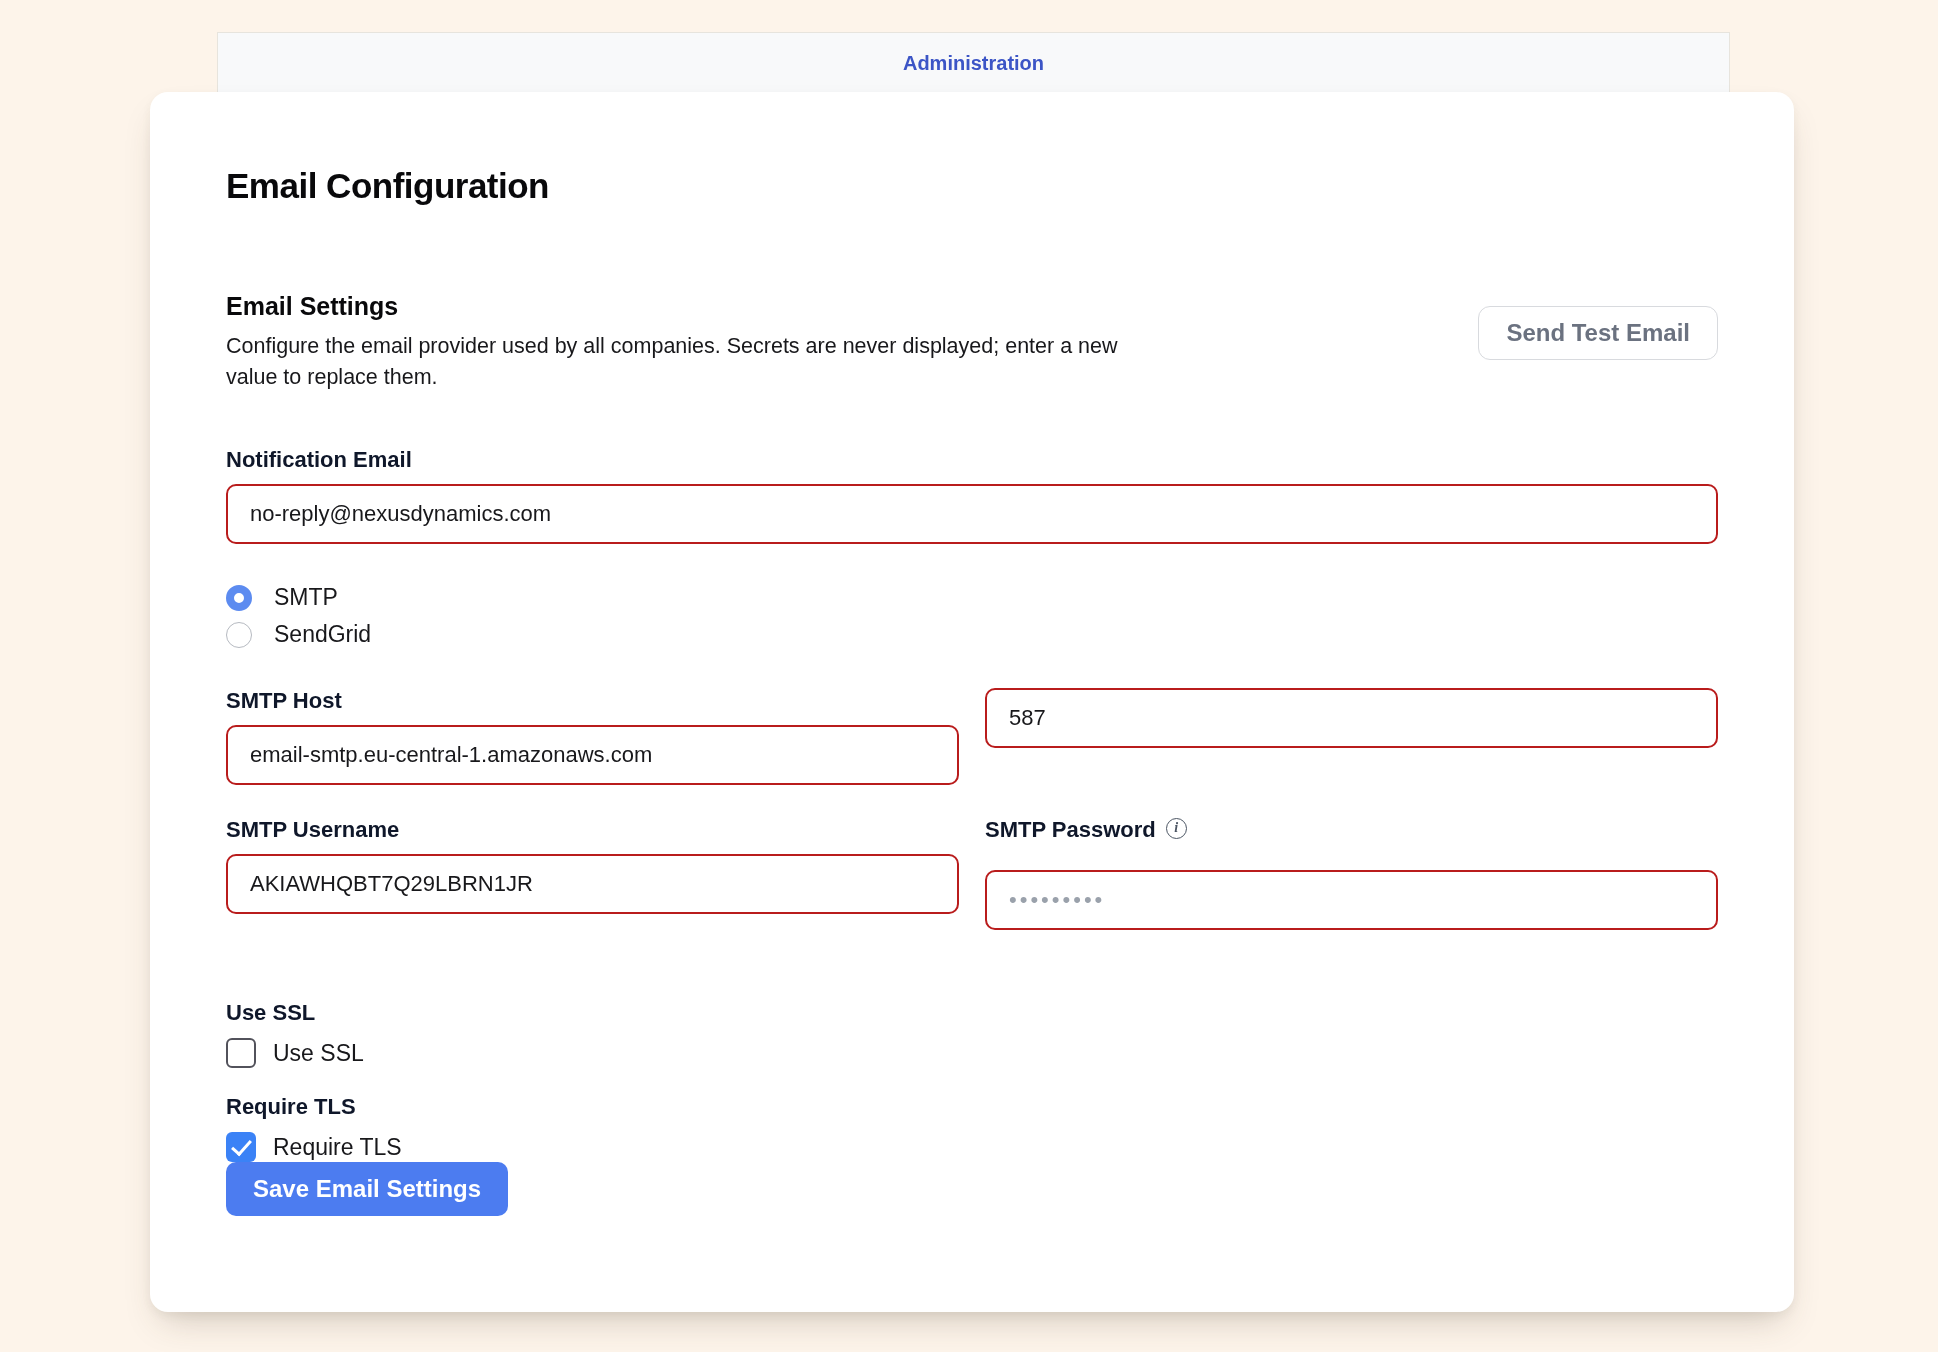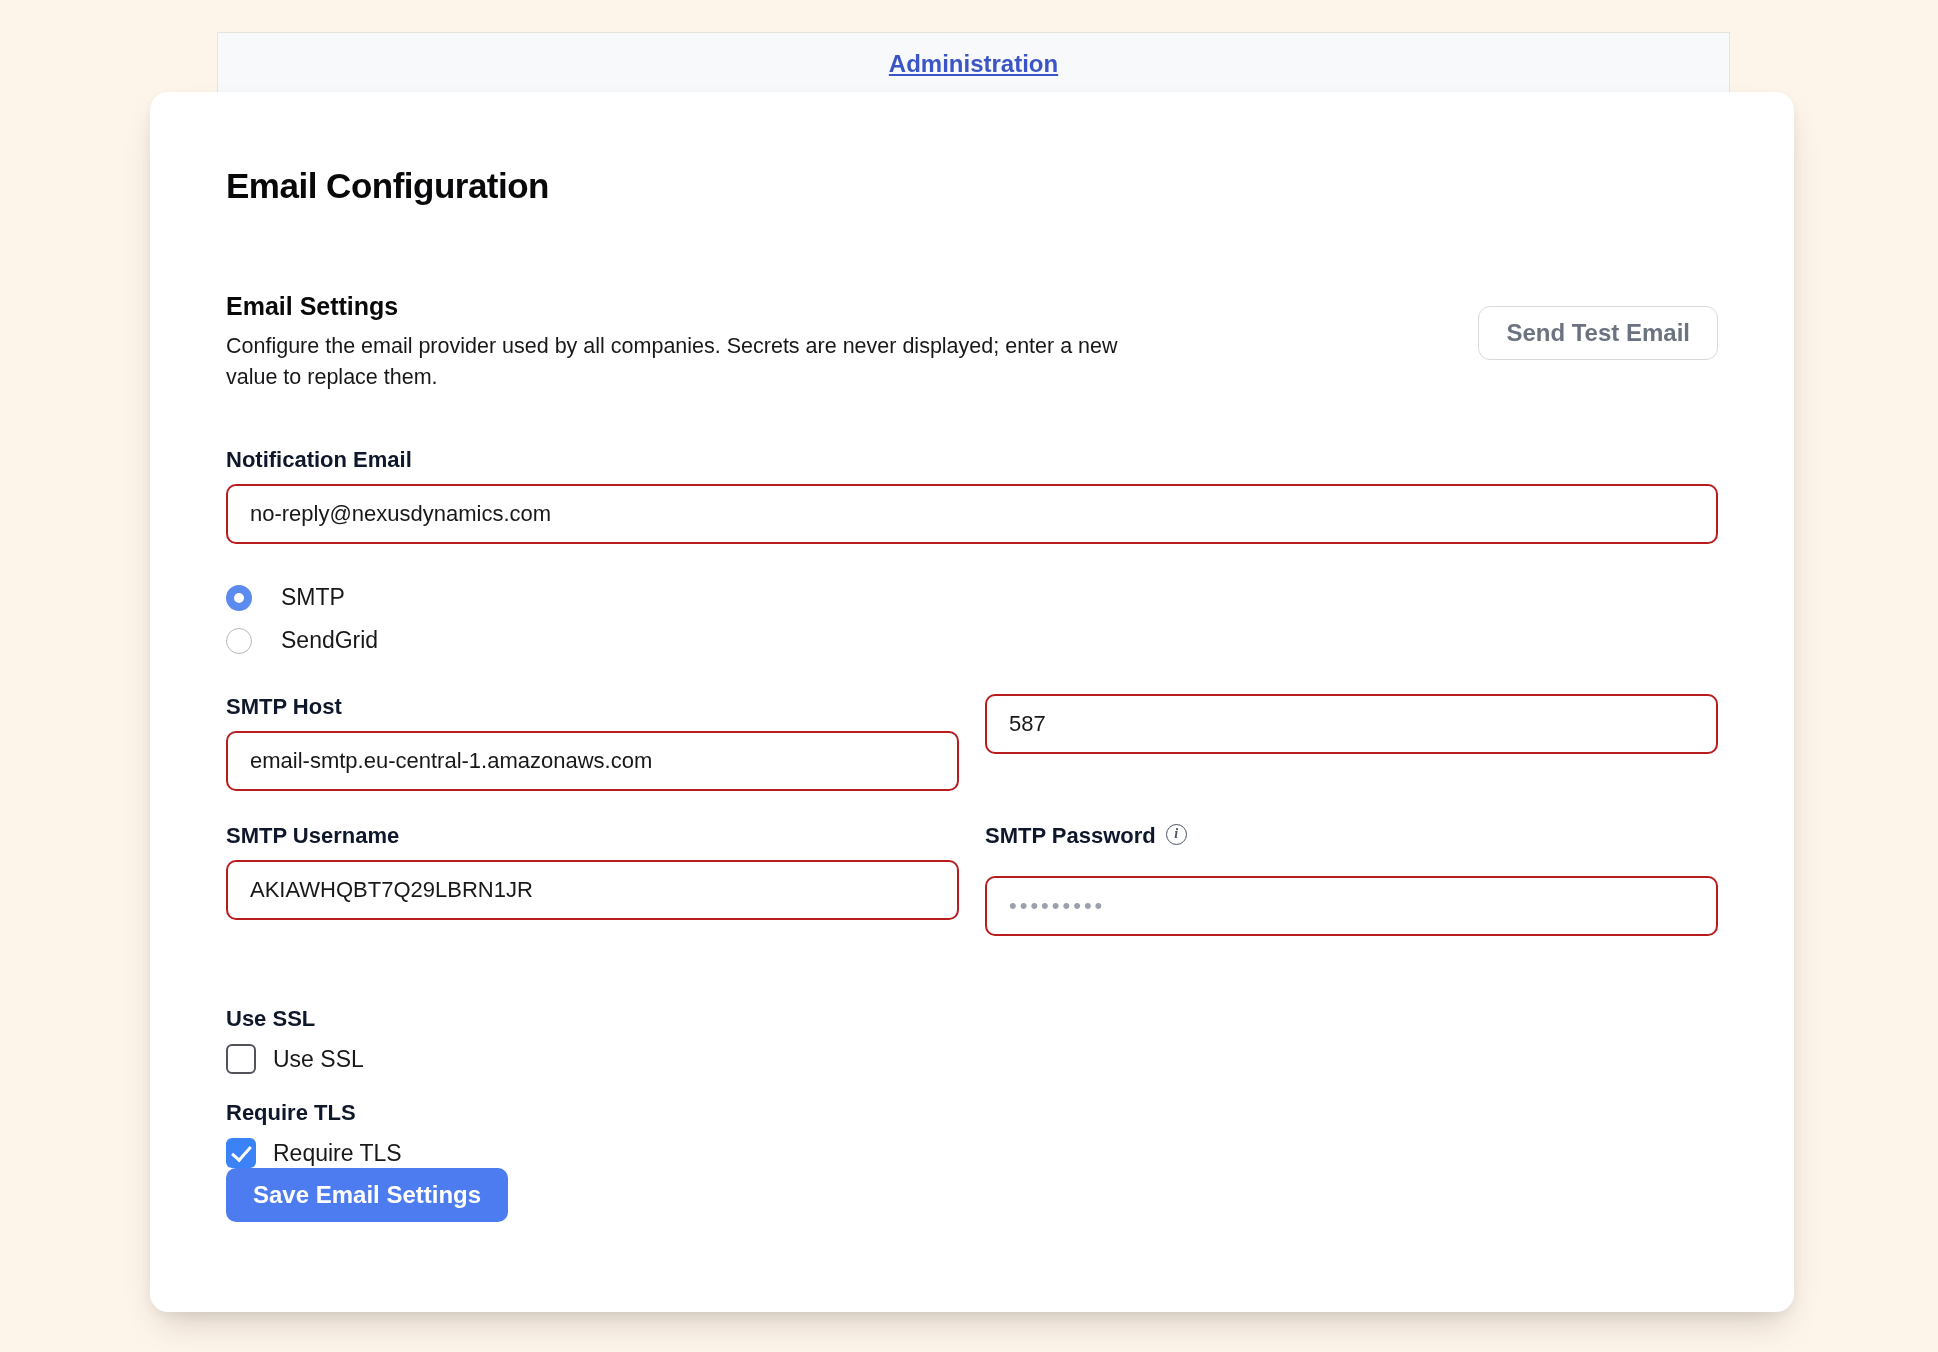--- a/index.html
+++ b/index.html
@@ -19,23 +19,22 @@
     width: 1513px; height: 62px;
     background: #f8f9fa;
     border: 1px solid #e7e4dd;
     border-bottom: none;
     display: flex;
     align-items: center;
     justify-content: center;
   }
   .admin-link {
     color: #3c55c6;
-    font-size: 24px;
-    font-weight: 700;
-    text-decoration: underline;
+    font-size: 20px;
+    font-weight: 700;
     cursor: pointer;
   }
 
   
   .card {
     position: absolute;
     left: 150px; top: 92px;
     width: 1644px; height: 1220px;
     background: #ffffff;
     border-radius: 18px;
@@ -114,22 +113,22 @@
     letter-spacing: 3px;
     font-size: 22px;
   }
 
   .field-notification { margin-top: 54px; }
 
   .field-provider { margin-top: 40px; }
   .radio-row {
     display: flex;
     align-items: center;
-    gap: 29px;
-    margin-top: 16px;
+    gap: 22px;
+    margin-top: 10px;
     font-size: 23px;
     color: #18181b;
     cursor: pointer;
     width: fit-content;
   }
   .radio {
     width: 26px; height: 26px;
     border-radius: 50%;
     background: #ffffff;
     border: 1.5px solid #b6bac1;

